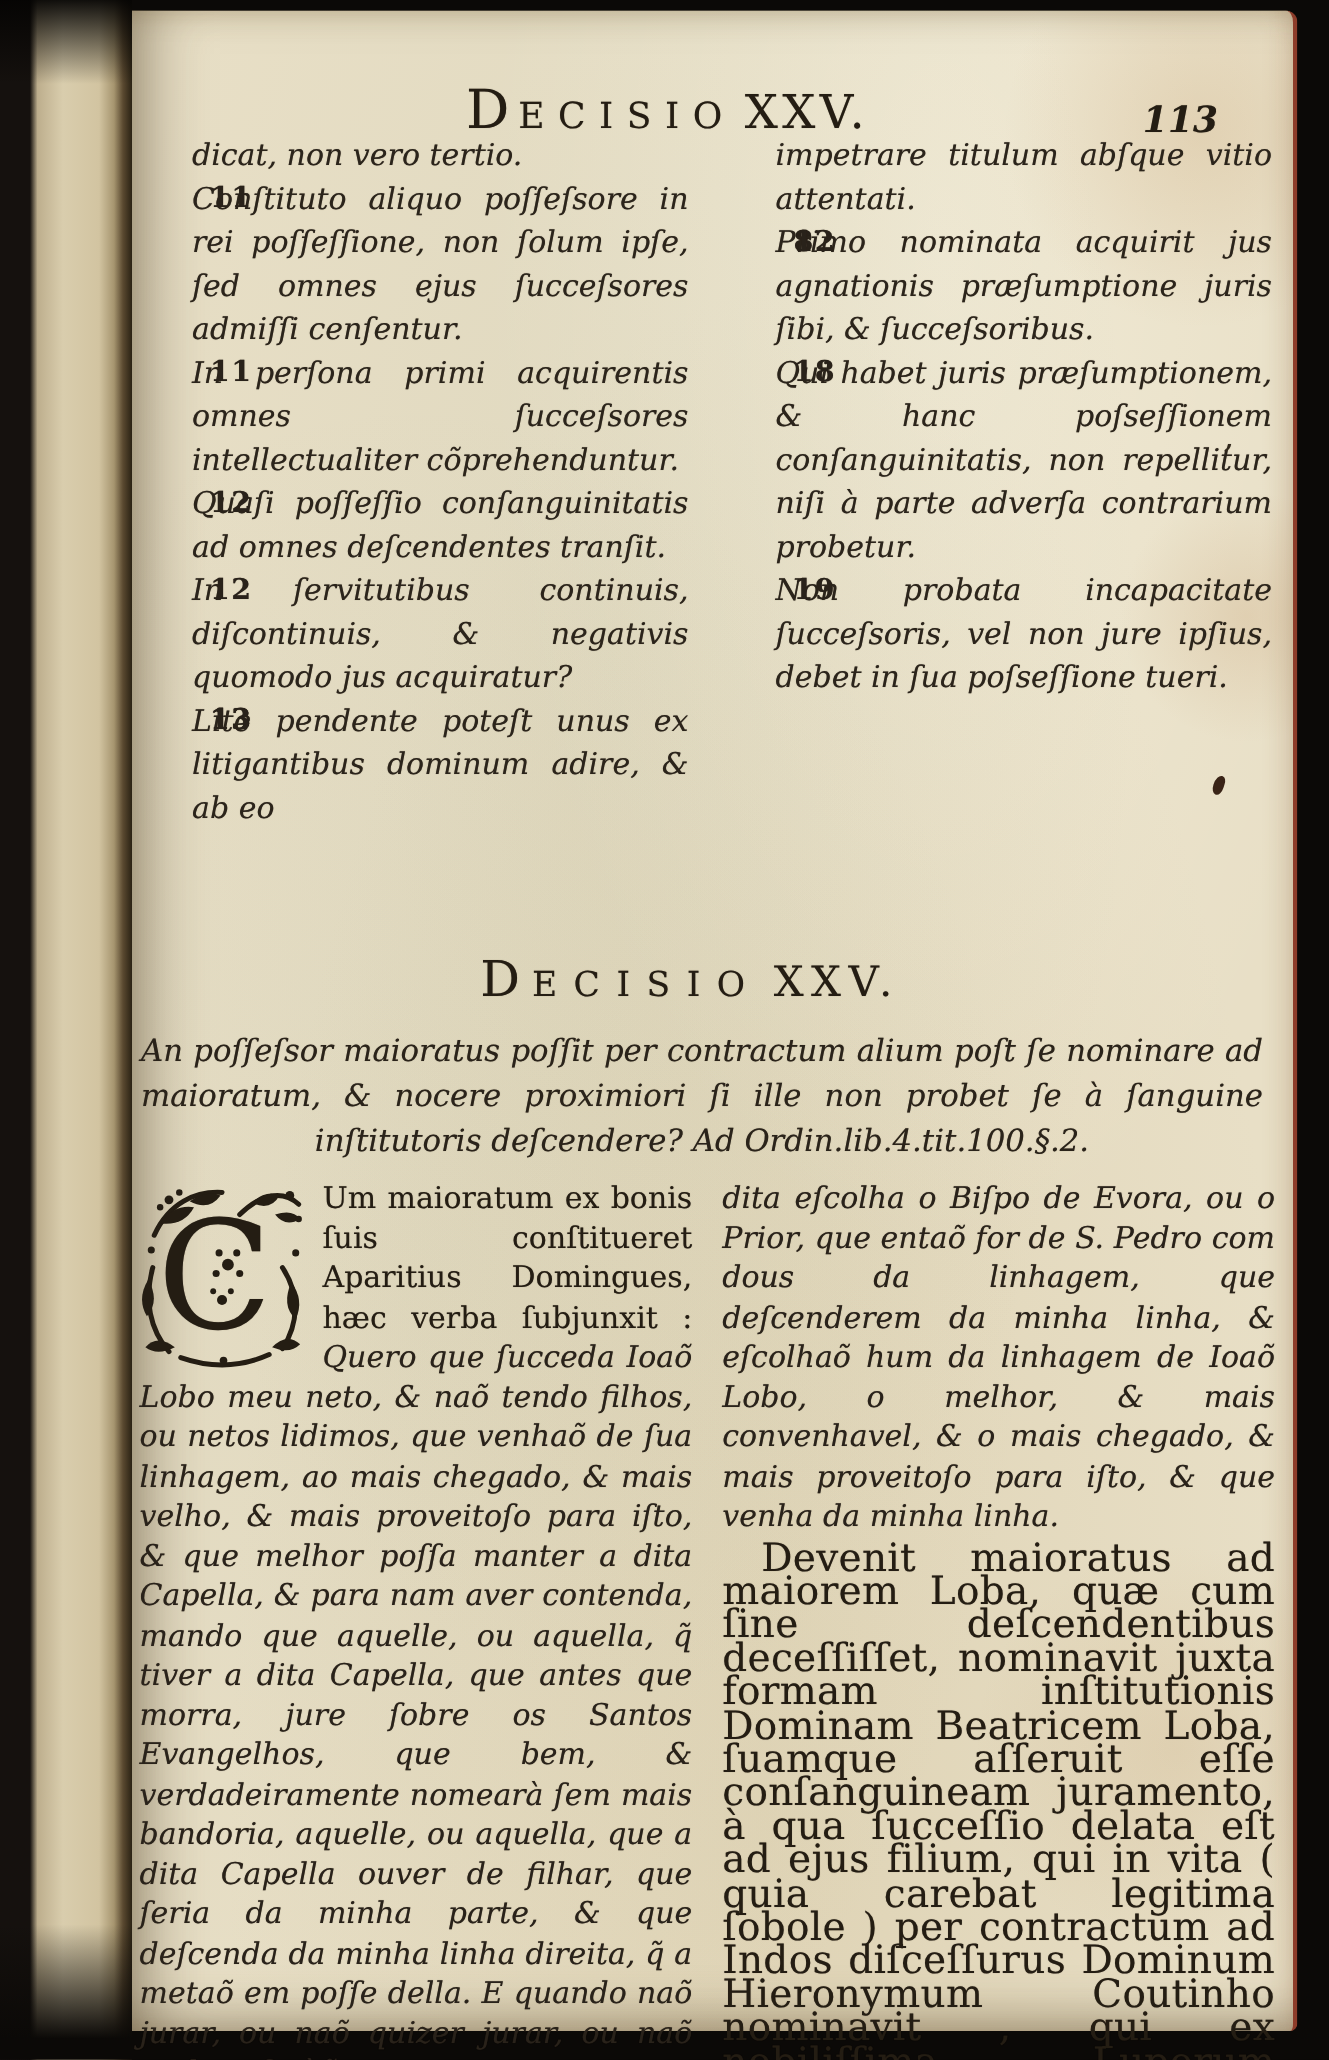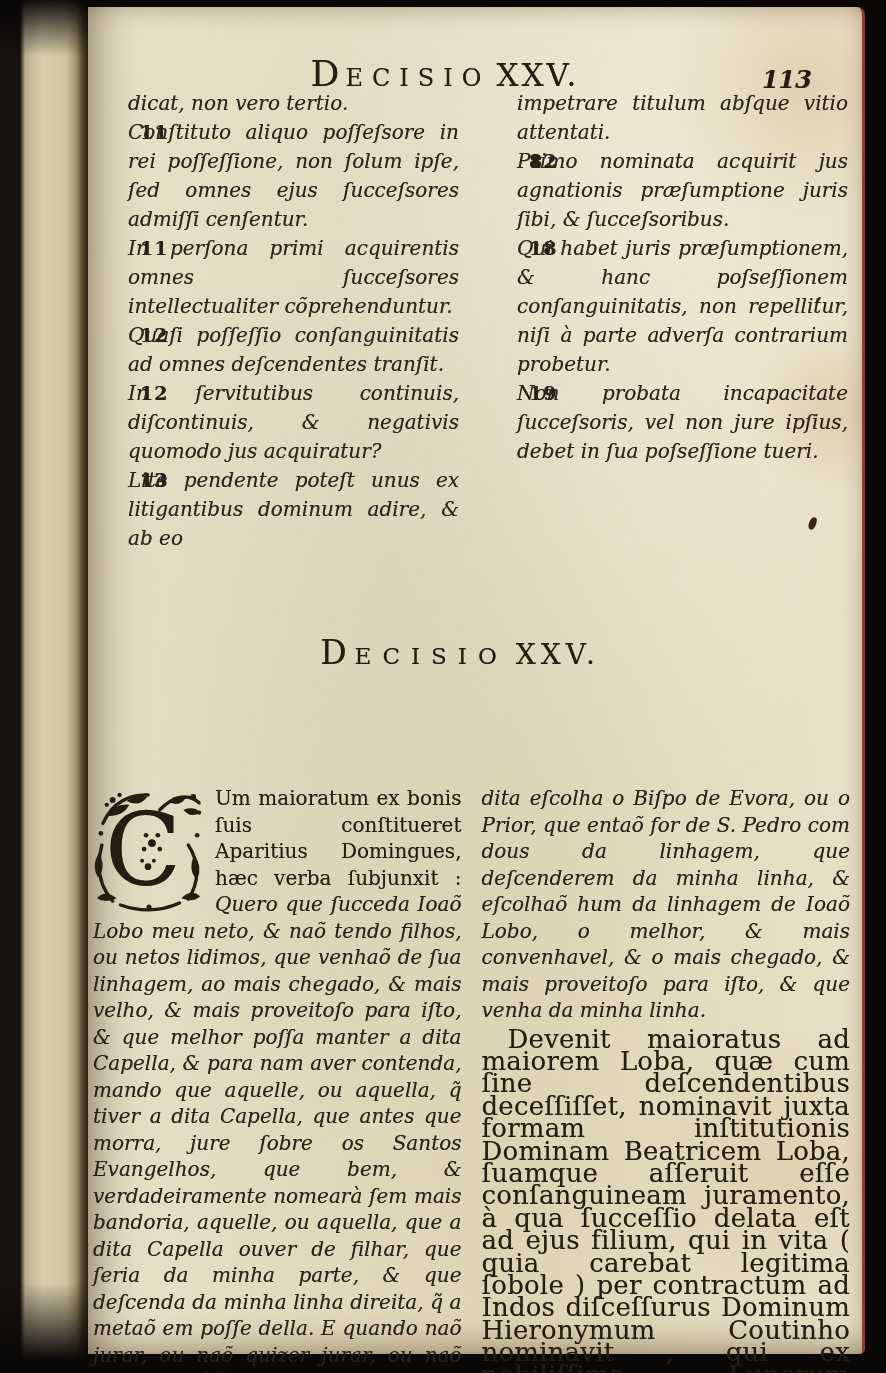--- a/index.html
+++ b/index.html
@@ -161,20 +161,21 @@
             <span class="index-num">19</span>
             <span class="index-text">Non probata incapacitate ſucceſsoris, vel non jure ipſius, debet in ſua poſseſſione tueri.</span>
           </div>
         </div>
     </div>
 
     <div class="section-heading">
       <span class="sh-initial">D</span><span class="sh-body">ECISIO</span><span class="sh-numeral">XXV.</span>
     </div>
 
+    <div class="argument">An poſſeſsor maioratus poſſit per contractum alium poſt ſe nominare ad maioratum, &amp; nocere proximiori ſi ille non probet ſe à ſanguine inſtitutoris deſcendere? Ad Ordin.lib.4.tit.100.§.2.</div>
 
     <div class="body-grid">
 
       <div class="bcol">
         <div class="dropcap">
           <svg viewBox="0 0 114 126" width="112" height="124" xmlns="http://www.w3.org/2000/svg">
             <g fill="none" stroke="#241d13" stroke-width="3.4" stroke-linecap="round">
               <path d="M10,36 C20,14 38,6 56,7"></path>
               <path d="M68,22 C82,8 97,5 108,15"></path>
               <path d="M9,58 C3,80 7,100 20,115"></path>

